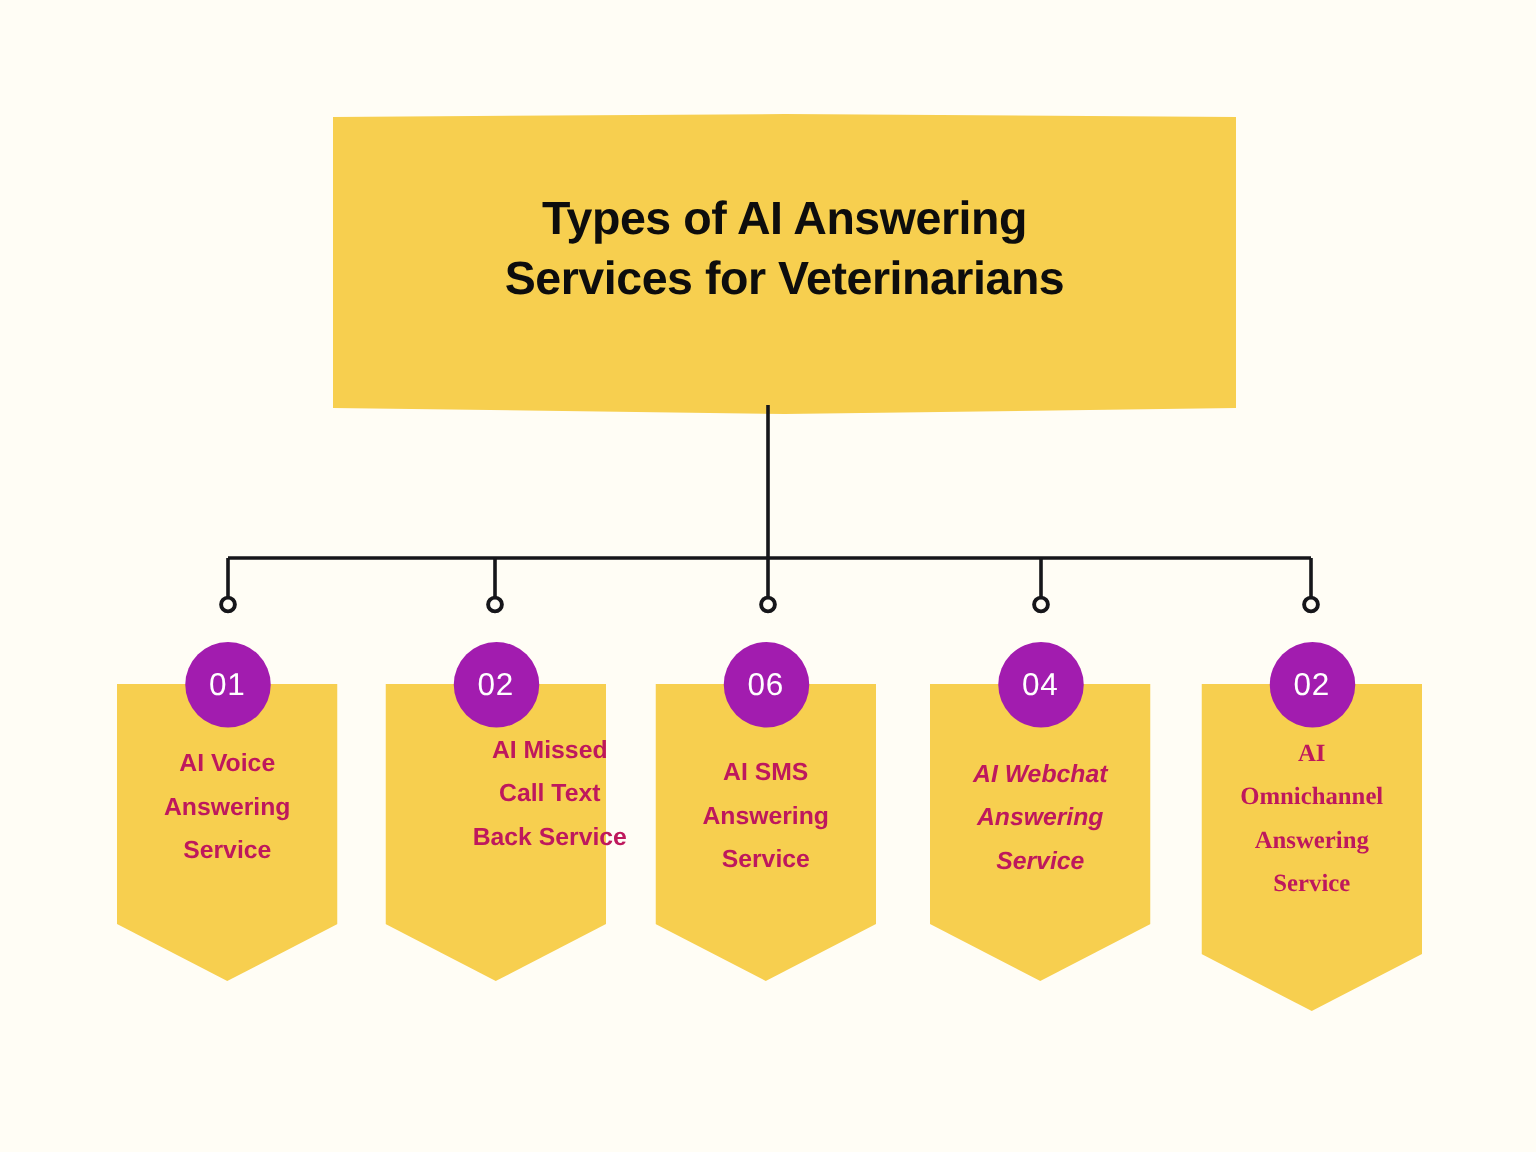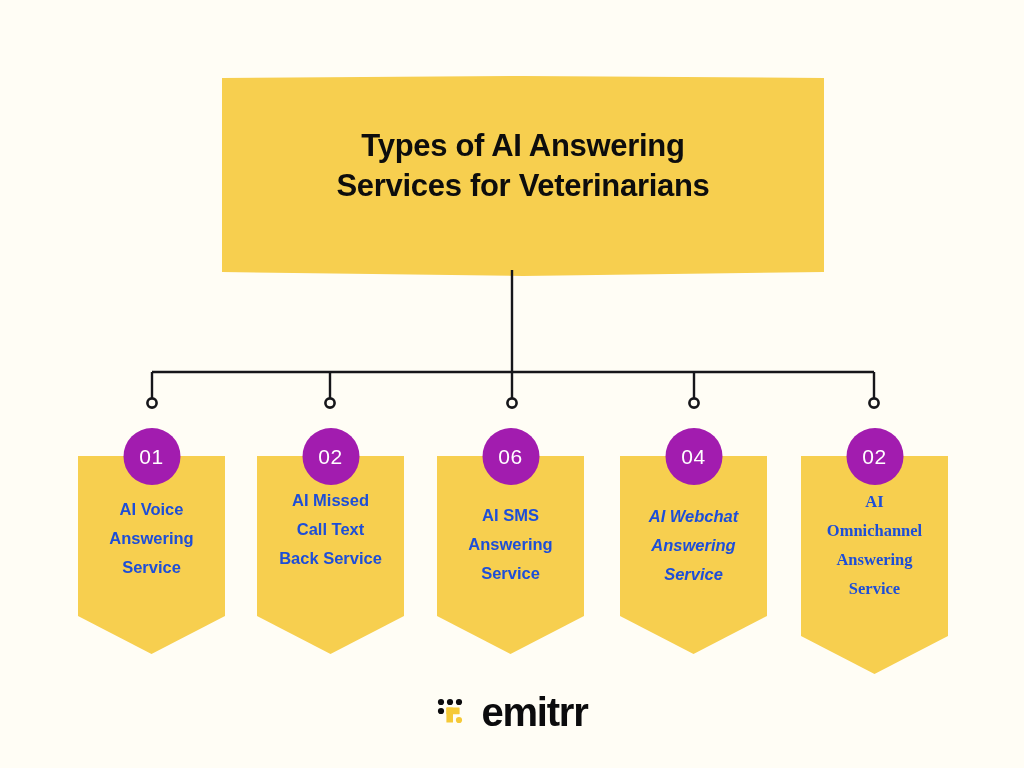--- a/index.html
+++ b/index.html
@@ -94,37 +94,37 @@
     font-size: 21px;
     font-weight: 500;
     letter-spacing: 0.5px;
     z-index: 3;
   }
   .card .card-label {
     position: absolute;
     left: 0;
     width: 147px;
     text-align: center;
-    color: #1d4ed8;
+    color: #be185d;
     font-weight: bold;
     font-size: 16.5px;
     line-height: 29px;
     white-space: pre-line;
     z-index: 2;
   }
 
   
   .card-1 { left: 78px; }
   .card-2 { left: 257px; }
   .card-3 { left: 437px; }
   .card-4 { left: 620px; }
   .card-5 { left: 801px; }
 
   .card-1 .card-label { top: 70px; }
-  .card-2 .card-label { top: 61px; }
+  .card-2 .card-label { top: 61px; padding-left: 36px; }
   .card-3 .card-label { top: 76px; }
   .card-4 .card-label { top: 77px; font-style: italic; }
   .card-5 .card-label { top: 62px; font-family: Liberation Serif, serif; }
 
   
   .logo {
     position: absolute;
     left: 0;
     top: 686px;
     width: 1024px;
@@ -227,29 +227,14 @@
       </svg>
       <div class="badge">02</div>
       <div class="card-label">AI
 Omnichannel
 Answering
 Service</div>
     </div>
 
   </div>
 
-  <div class="logo">
-    <svg class="logo-mark" viewBox="0 0 34 34">
-
-      <circle cx="5" cy="7" r="3.1" fill="#0B0B0D"></circle>
-      <circle cx="14" cy="7" r="3.1" fill="#0B0B0D"></circle>
-      <circle cx="23" cy="7" r="3.1" fill="#0B0B0D"></circle>
-
-      <circle cx="5" cy="16" r="3.1" fill="#0B0B0D"></circle>
-
-      <rect x="10.4" y="12.6" width="6.6" height="15.0" rx="0.4" fill="#F5C937"></rect>
-      <rect x="10.4" y="12.6" width="13.2" height="6.6" rx="0.4" fill="#F5C937"></rect>
-      <circle cx="23" cy="25" r="3.1" fill="#F5C937"></circle>
-    </svg>
-    <span class="logo-word">emitrr</span>
-  </div>
 
 </div>
 
 </body></html>

